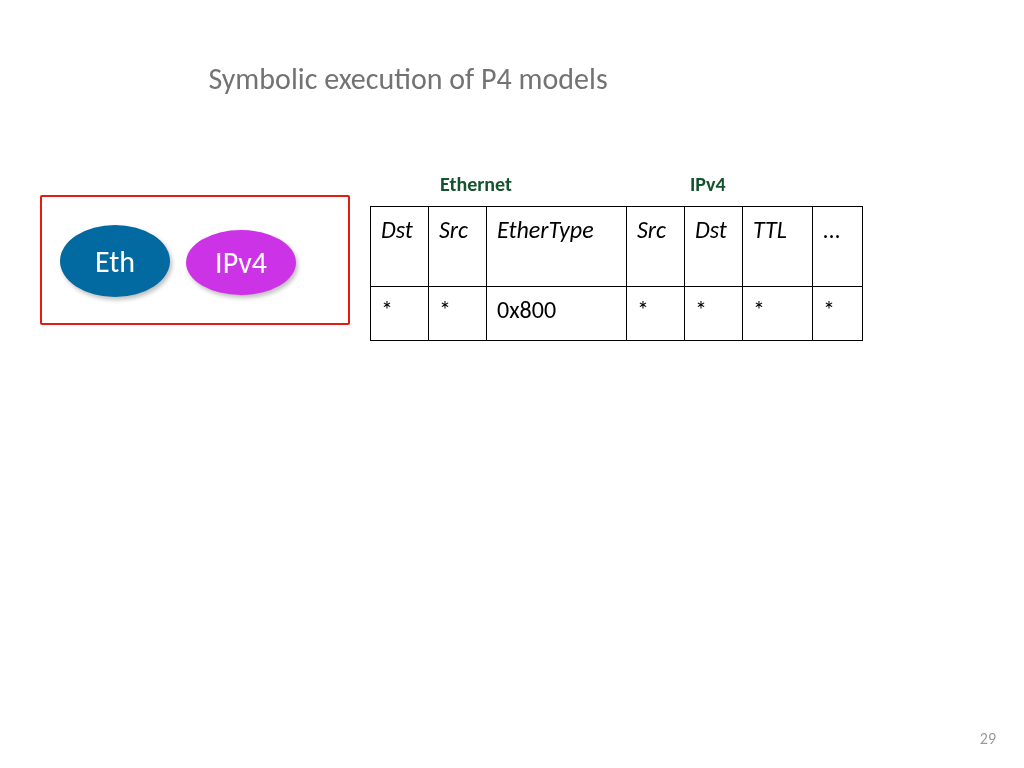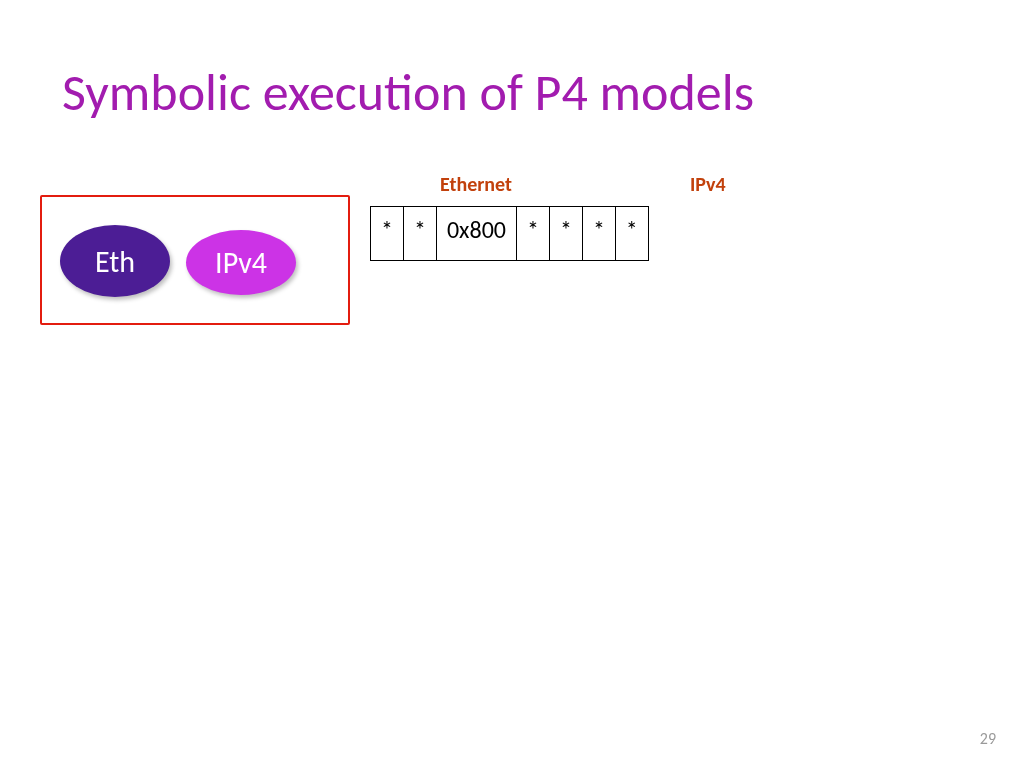--- a/index.html
+++ b/index.html
@@ -1,22 +1,22 @@
 <!DOCTYPE html>
 <html><head>
 <meta charset="utf-8">
 <style>
   * { box-sizing: border-box; margin: 0; padding: 0; }
   html, body { width: 1024px; height: 768px; background: #fff; font-family: "Calibri", "Segoe UI", Arial, sans-serif; overflow: hidden; position: relative; }
-  .title { position: absolute; top: 60px; left: 0; width: 816px; text-align: center; font-size: 52px; font-weight: 400; color: #a21caf; }
+  .title { position: absolute; top: 60px; left: 0; width: 816px; text-align: center; font-size: 30px; font-weight: 400; color: #737373; }
   .packet-box { position: absolute; top: 195px; left: 40px; width: 310px; height: 130px; border: 2px solid #e31c0f; border-radius: 2px; background: #fff; }
   .oval { position: absolute; border-radius: 50%; display: flex; align-items: center; justify-content: center; color: #fff; font-size: 30px; font-weight: 400; box-shadow: 2px 3px 4px rgba(0,0,0,0.25); }
-  .oval.eth { left: 60px; top: 225px; width: 110px; height: 72px; background: #4c1d95; }
+  .oval.eth { left: 60px; top: 225px; width: 110px; height: 72px; background: #0369a1; }
   .oval.ipv4 { left: 186px; top: 230px; width: 110px; height: 65px; background: #cc33e6; }
-  .group-labels { position: absolute; top: 172px; left: 370px; width: 610px; display: flex; font-size: 20px; font-weight: 700; color: #c2410c; }
+  .group-labels { position: absolute; top: 172px; left: 370px; width: 610px; display: flex; font-size: 20px; font-weight: 700; color: #14532d; }
   .group-label.eth-g { width: 255px; padding-left: 70px; }
   .group-label.ipv4-g { padding-left: 65px; }
   .tbl { position: absolute; top: 206px; left: 370px; border-collapse: collapse; font-size: 24px; color: #000; }
   .tbl td { border: 1.5px solid #000; padding: 8px 10px; height: 54px; vertical-align: top; }
   .tbl tr.hdr td { font-style: italic; font-weight: 400; height: 80px; }
   .c-dst1 { width: 58px; } .c-src1 { width: 58px; } .c-et { width: 140px; }
   .c-src2 { width: 58px; } .c-dst2 { width: 58px; } .c-ttl { width: 70px; } .c-more { width: 50px; }
   .page-num { position: absolute; bottom: 20px; right: 28px; color: #9a9a9a; font-size: 16px; }
 </style>
 </head>
@@ -32,20 +32,29 @@
   <span>IPv4</span>
 </div>
 
 <div class="group-labels">
   <div class="group-label eth-g">Ethernet</div>
   <div class="group-label ipv4-g">IPv4</div>
 </div>
 
 <table class="tbl">
   <tbody>
+      <tr class="hdr">
+    <td class="c-dst1">Dst</td>
+    <td class="c-src1">Src</td>
+    <td class="c-et">EtherType</td>
+    <td class="c-src2">Src</td>
+    <td class="c-dst2">Dst</td>
+    <td class="c-ttl">TTL</td>
+    <td class="c-more">...</td>
+  </tr>
   <tr>
     <td>*</td>
     <td>*</td>
     <td>0x800</td>
     <td>*</td>
     <td>*</td>
     <td>*</td>
     <td>*</td>
   </tr>
 </tbody>

